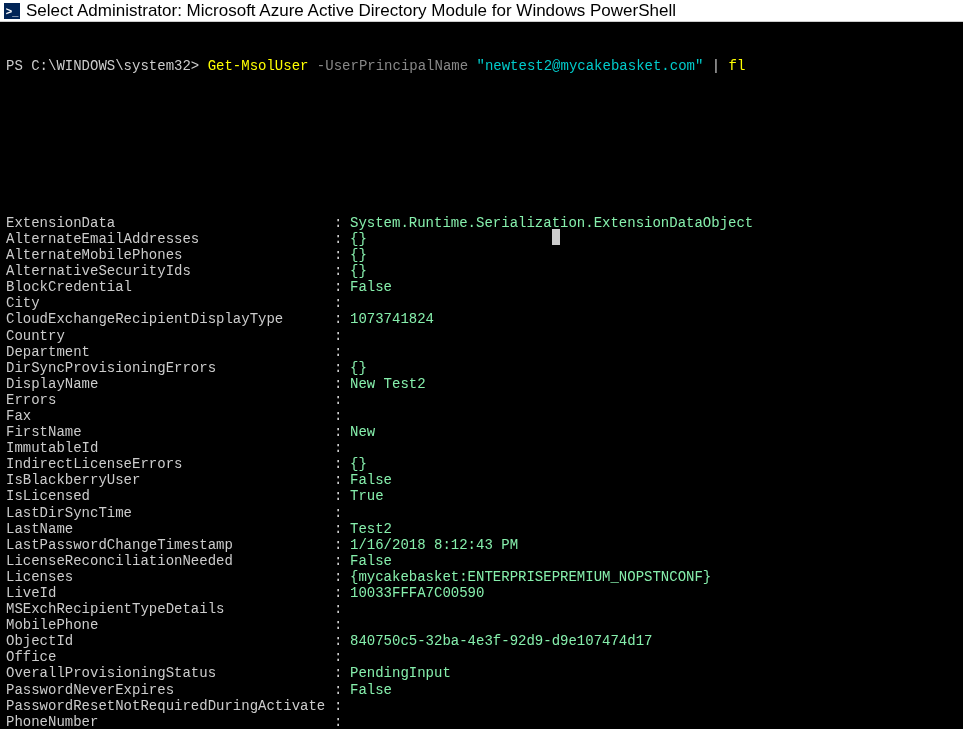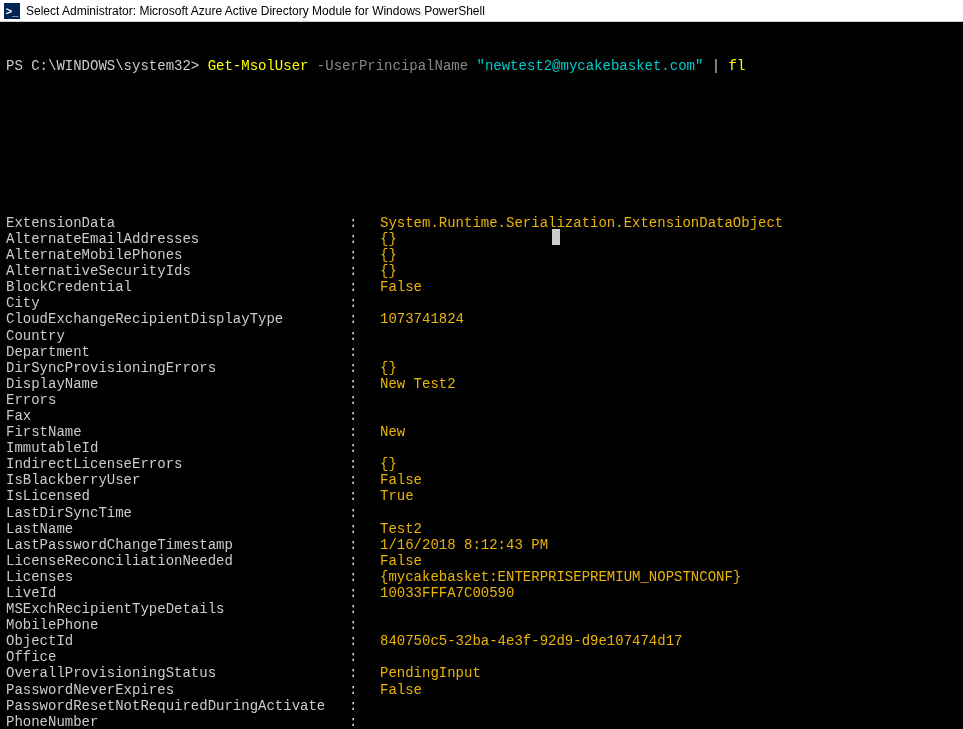--- a/index.html
+++ b/index.html
@@ -35,21 +35,21 @@
     }
     .title-icon-inner {
       color: #fff;
       font-size: 11px;
       font-weight: bold;
       font-family: Arial, sans-serif;
     }
     .title-text {
       color: #000;
       font-family: 'Segoe UI', Tahoma, sans-serif;
-      font-size: 12px;
+      font-size: 17px;
     }
     .terminal {
       background: #000;
       padding: 4px 6px;
       line-height: 1.15;
       white-space: pre;
       font-size: 14px;
       position: relative;
     }
     .prompt-line {
@@ -65,34 +65,33 @@
       color: #888888;
     }
     .cmd-cyan {
       color: #00cccc;
     }
     .cmd-white {
       color: #ccc;
     }
     .prop-row {
       display: flex;
-      gap: 15px;
     }
     .prop-key {
       width: 328px;
       flex-shrink: 0;
       color: #ccc;
     }
     .prop-sep {
       color: #ccc;
       width: 16px;
       flex-shrink: 0;
     }
     .prop-val {
-      color: #eab308;
+      color: #86efac;
       flex: 1;
     }
     .cursor-block {
       position: absolute;
       width: 8px;
       height: 16px;
       background: #ccc;
       top: 207px;
       left: 552px;
     }

